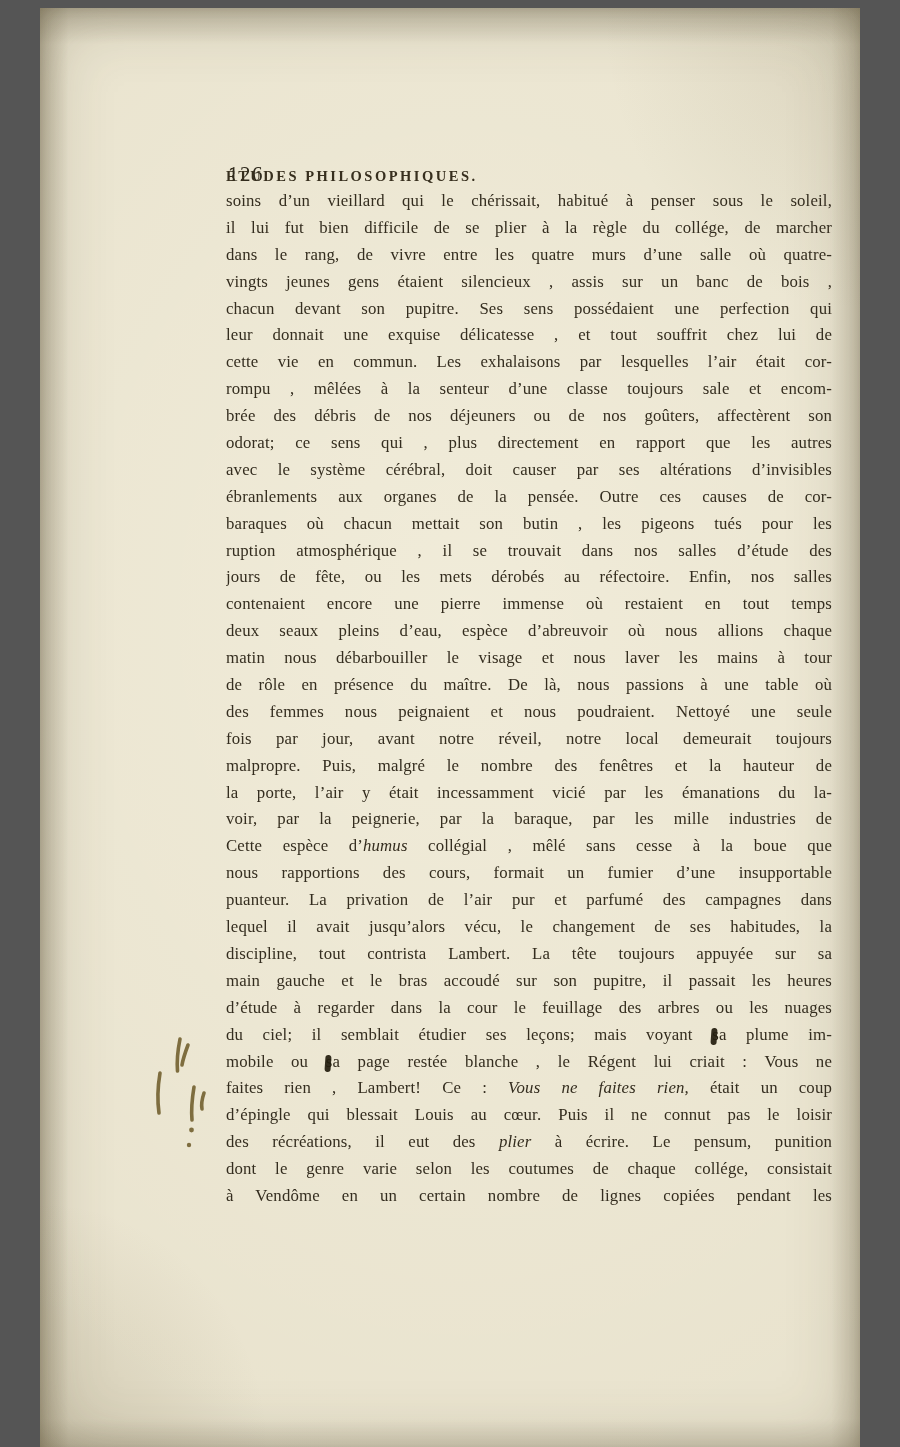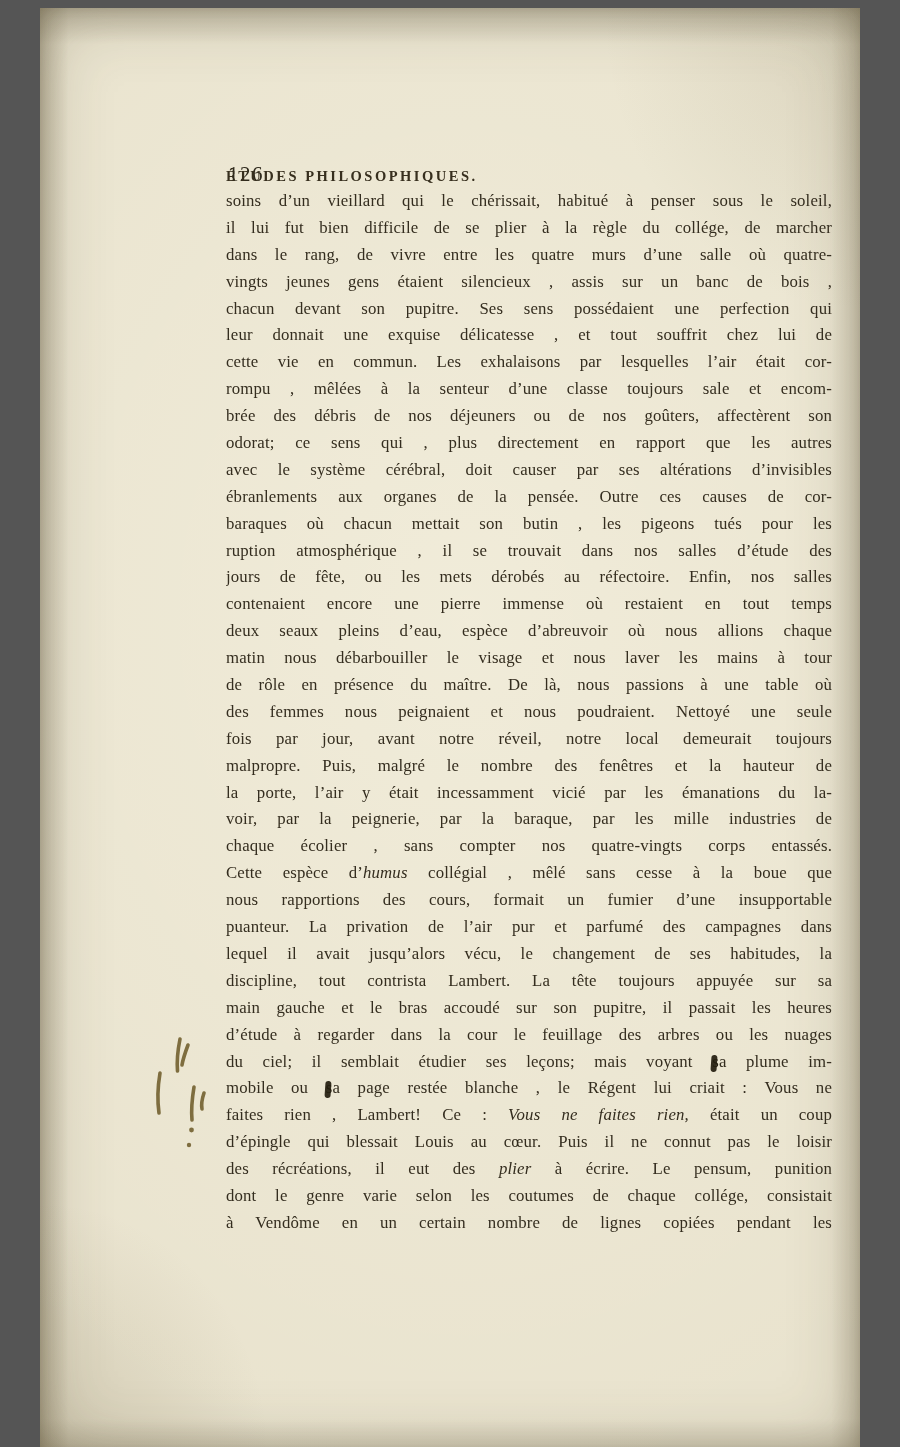--- a/index.html
+++ b/index.html
@@ -77,21 +77,20 @@
       <div class="line"><span>jours de fête, ou les mets dérobés au réfectoire. Enfin, nos salles</span></div>
       <div class="line"><span>contenaient encore une pierre immense où restaient en tout temps</span></div>
       <div class="line"><span>deux seaux pleins d’eau, espèce d’abreuvoir où nous allions chaque</span></div>
       <div class="line"><span>matin nous débarbouiller le visage et nous laver les mains à tour</span></div>
       <div class="line"><span>de rôle en présence du maître. De là, nous passions à une table où</span></div>
       <div class="line"><span>des femmes nous peignaient et nous poudraient. Nettoyé une seule</span></div>
       <div class="line"><span>fois par jour, avant notre réveil, notre local demeurait toujours</span></div>
       <div class="line"><span>malpropre. Puis, malgré le nombre des fenêtres et la hauteur de</span></div>
       <div class="line"><span>la porte, l’air y était incessamment vicié par les émanations du la-</span></div>
       <div class="line"><span>voir, par la peignerie, par la baraque, par les mille industries de</span></div>
-      <div class="line"><span>chaque écolier , sans compter nos quatre-vingts corps entassés.</span></div>
       <div class="line"><span>Cette espèce d’</span><span class="it">humus</span><span> collégial , mêlé sans cesse à la boue que</span></div>
       <div class="line"><span>nous rapportions des cours, formait un fumier d’une insupportable</span></div>
       <div class="line"><span>puanteur. La privation de l’air pur et parfumé des campagnes dans</span></div>
       <div class="line"><span>lequel il avait jusqu’alors vécu, le changement de ses habitudes, la</span></div>
       <div class="line"><span>discipline, tout contrista Lambert. La tête toujours appuyée sur sa</span></div>
       <div class="line"><span>main gauche et le bras accoudé sur son pupitre, il passait les heures</span></div>
       <div class="line"><span>d’étude à regarder dans la cour le feuillage des arbres ou les nuages</span></div>
       <div class="line"><span>du ciel; il semblait étudier ses leçons; mais voyant </span><span class="blot">s</span><span>a plume im-</span></div>
       <div class="line"><span>mobile ou </span><span class="blot">s</span><span>a page restée blanche , le Régent lui criait : Vous ne</span></div>
       <div class="line"><span>faites rien , Lambert! Ce : </span><span class="it">Vous ne faites rien,</span><span> était un coup</span></div>

